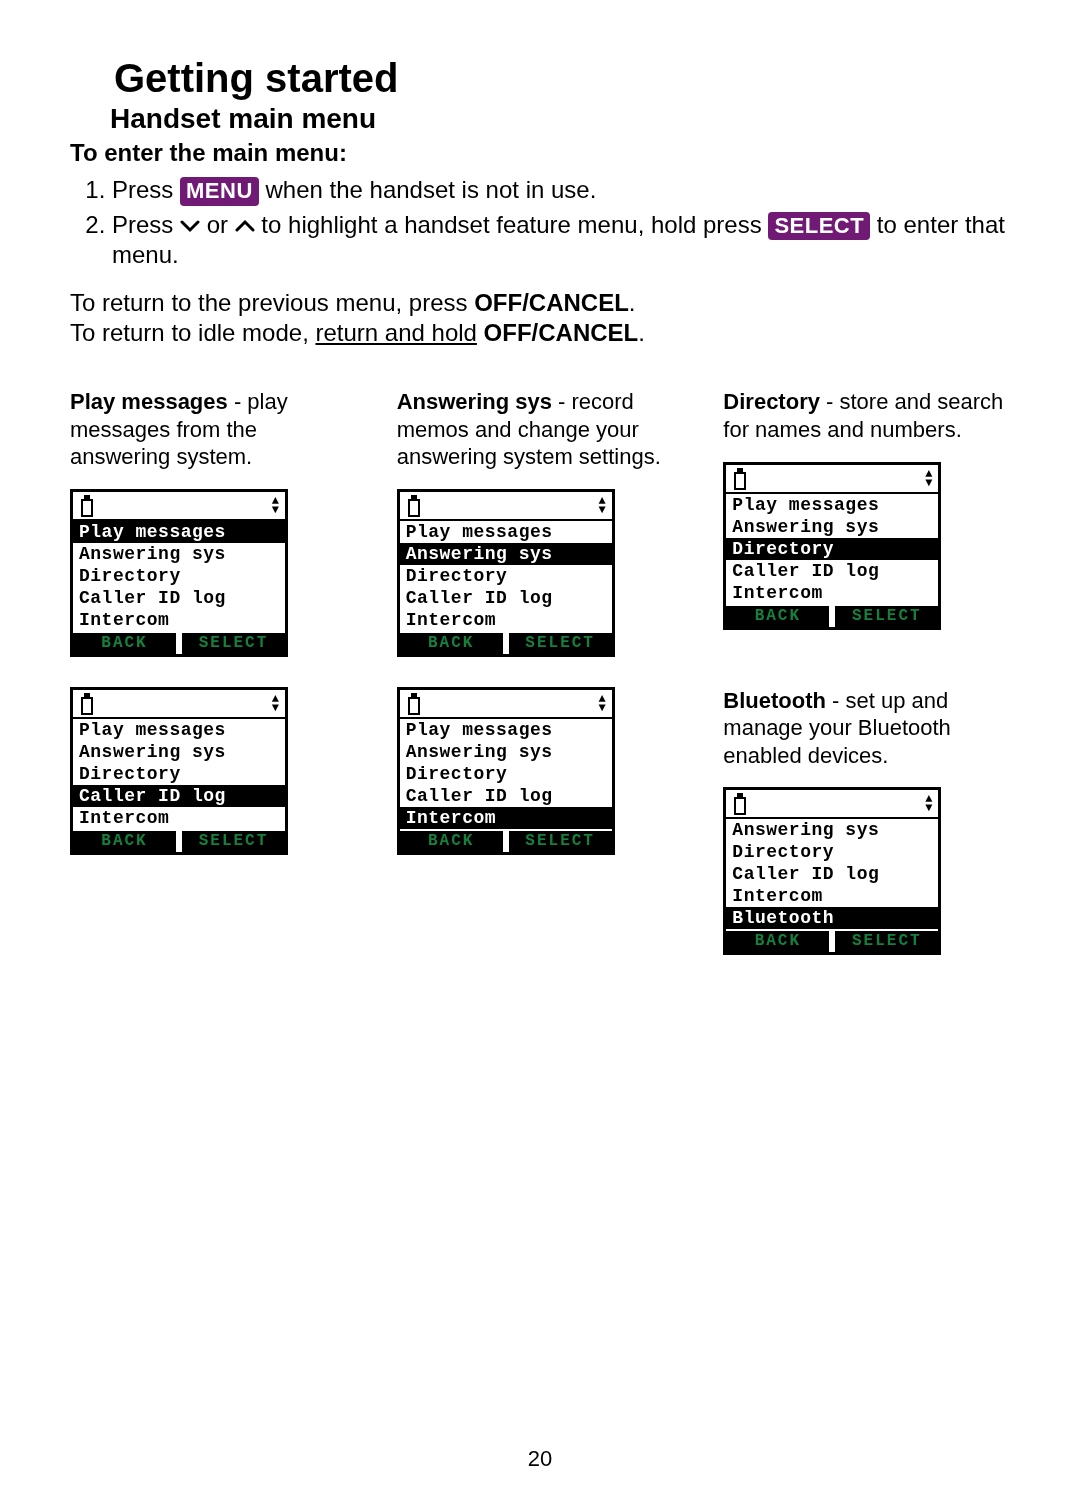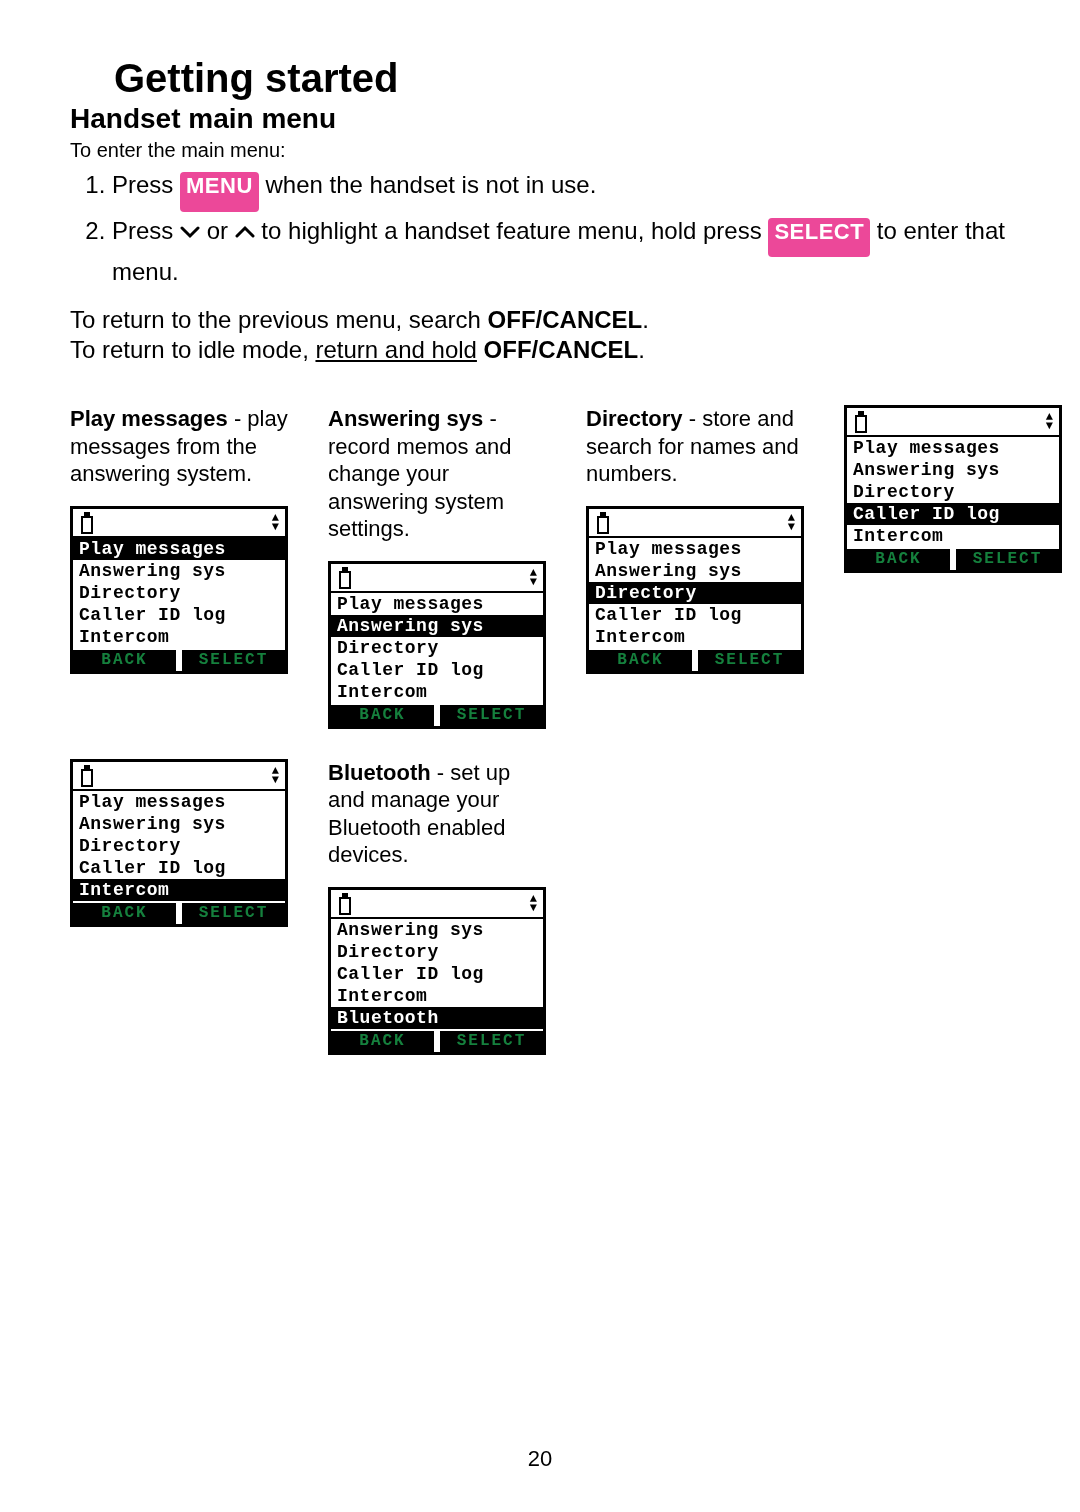--- a/index.html
+++ b/index.html
@@ -15,55 +15,56 @@
   h1 {
     font-size: 40px;
     font-weight: bold;
     margin-bottom: 2px;
     margin-left: 44px;
   }
   h2 {
     font-size: 28px;
     font-weight: bold;
     margin-bottom: 4px;
+    margin-left: 40px;
   }
   h3 {
-    font-size: 20px;
-    font-weight: normal;
+    font-size: 24px;
+    font-weight: bold;
     margin-bottom: 8px;
   }
   ol {
     list-style: decimal;
     padding-left: 42px;
     font-size: 24px;
     line-height: 1.25;
   }
   ol li { margin-bottom: 4px; }
   .btn-chip {
     display: inline-block;
-    background: #ec4899;
+    background: #701a75;
     color: #fff;
-    padding: 0 6px 12px 6px;
+    padding: 0 6px 1px 6px;
     border-radius: 4px;
     font-weight: bold;
     font-size: 22px;
     vertical-align: baseline;
     letter-spacing: 0.5px;
   }
   .smallcaps { font-variant: small-caps; font-size: 24px; }
   .under { text-decoration: underline; }
   .para {
     font-size: 24px;
     line-height: 1.25;
     margin-top: 18px;
   }
   .grid {
     margin-top: 40px;
     display: grid;
-    grid-template-columns: 1fr 1fr 1fr 1fr;
+    grid-template-columns: 1fr 1fr 1fr;
     column-gap: 40px;
     row-gap: 30px;
   }
   .cell { }
   .cell-desc {
     font-size: 22px;
     font-family: Arial, Helvetica, sans-serif;
     line-height: 1.25;
     margin-bottom: 18px;
     min-height: 56px;
@@ -160,21 +161,21 @@
   <li>
     <span>Press </span><svg width="20" height="14" viewBox="0 0 20 14" style="vertical-align:middle">
         <path d="M2 3 L10 11 L18 3" stroke="#000" stroke-width="3" fill="none" stroke-linecap="round"></path>
       </svg><span> or </span><svg width="20" height="14" viewBox="0 0 20 14" style="vertical-align:middle">
         <path d="M2 11 L10 3 L18 11" stroke="#000" stroke-width="3" fill="none" stroke-linecap="round"></path>
       </svg><span> to highlight a handset feature menu, hold press </span><span class="btn-chip">SELECT</span><span> to enter that menu.</span>
   </li>
 </ol>
 
 <p class="para">
-  <span>To return to the previous menu, search </span><b class="smallcaps">OFF/CANCEL</b><span>.</span><br>
+  <span>To return to the previous menu, press </span><b class="smallcaps">OFF/CANCEL</b><span>.</span><br>
   <span>To return to idle mode, </span><span class="under">return and hold</span><span> </span><b class="smallcaps">OFF/CANCEL</b><span>.</span>
 </p>
 
 <div class="grid" id="grid">
   <div class="cell">
     <div class="cell-desc"><b>Play messages</b> - play messages from the answering system.</div>
     <div class="lcd-wrap">
       <div class="lcd">
         <div class="lcd-top">
           <span class="batt"></span>

